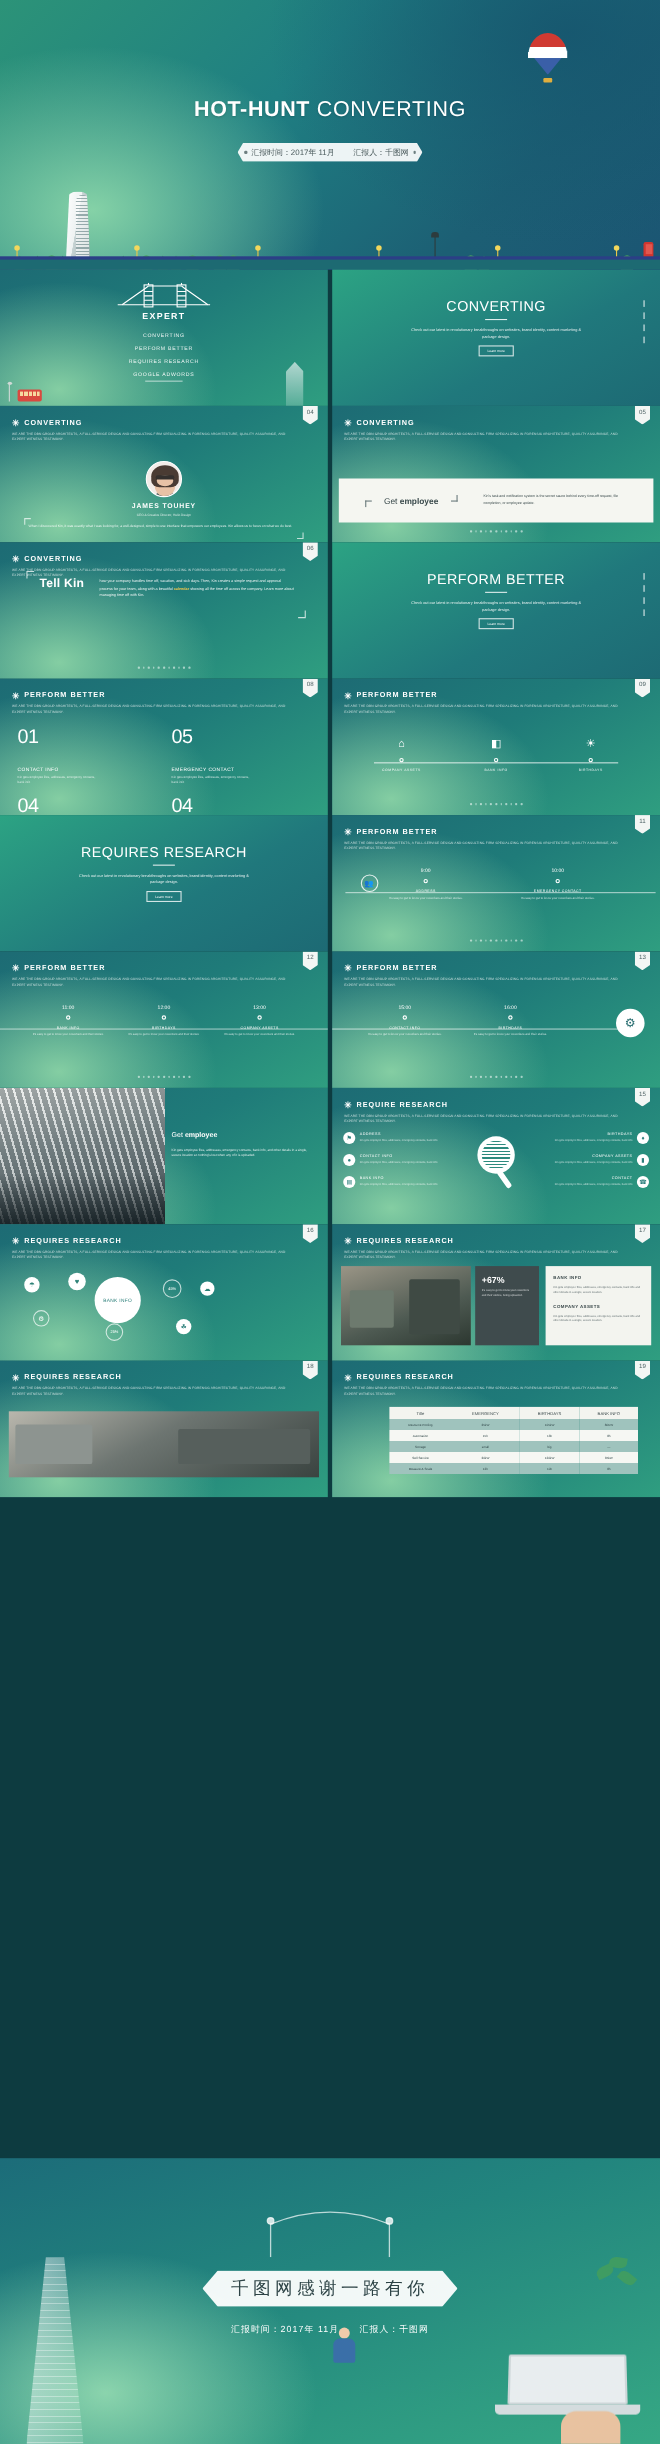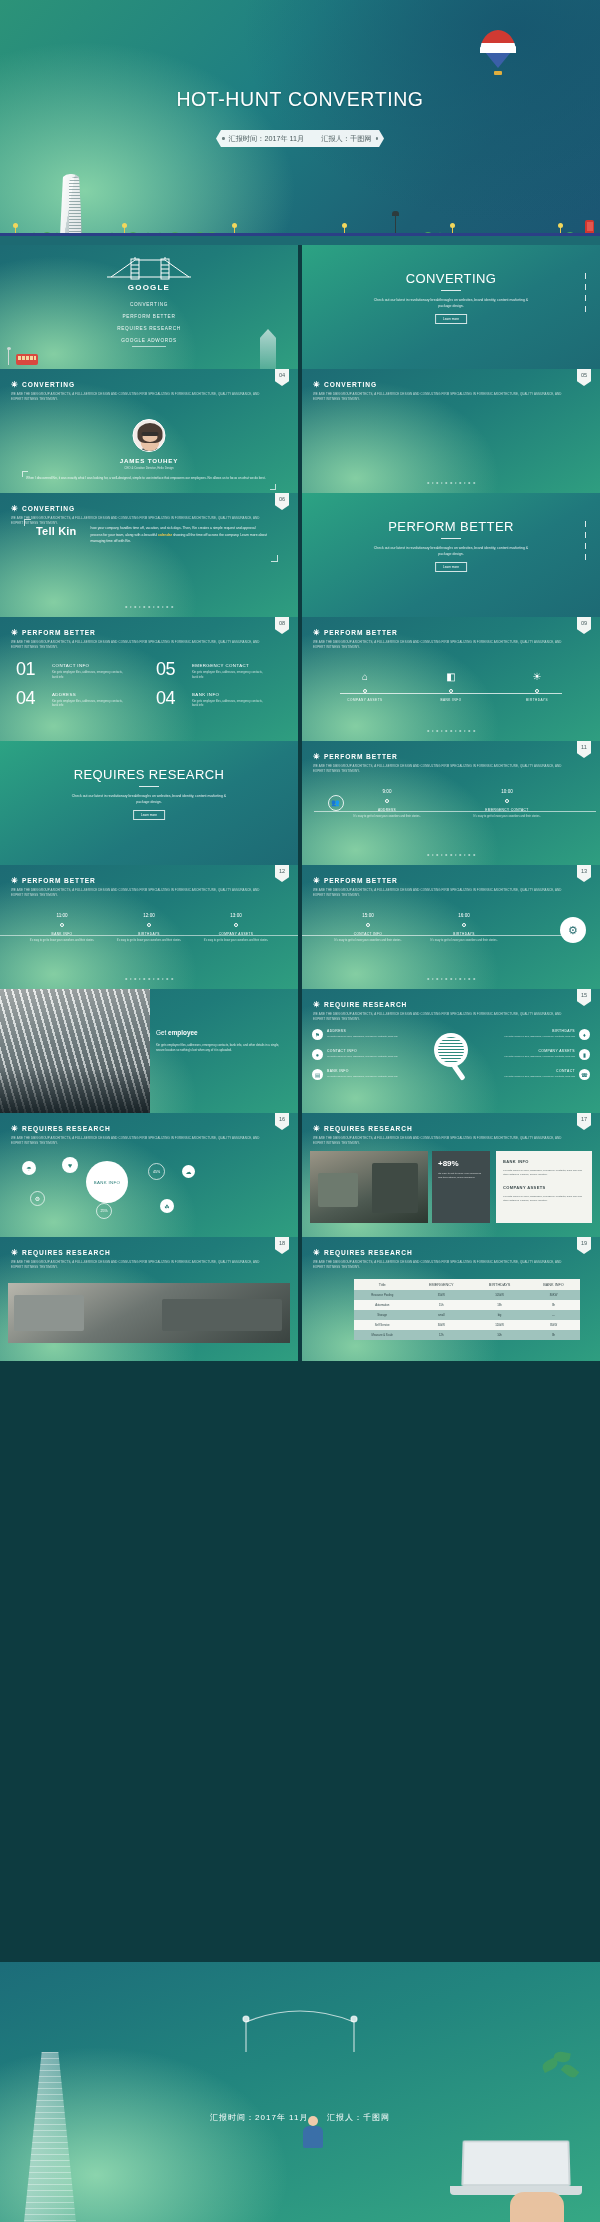--- a/index.html
+++ b/index.html
@@ -16,21 +16,21 @@
       radial-gradient(ellipse 340px 240px at 14% 78%, rgba(138,214,169,.95) 0%, rgba(138,214,169,0) 62%),
       radial-gradient(ellipse 420px 300px at 86% 12%, rgba(22,85,110,.85) 0%, rgba(22,85,110,0) 65%),
       linear-gradient(135deg,#2c9378 0%, #1f7f82 40%, #1c5f74 75%, #1b5573 100%);
     overflow:hidden;
   }
   #cover-title {
     position:absolute; left:0; right:0; top:88px; text-align:center;
     color:#fff; font-size:19.5px; letter-spacing:.6px; font-weight:300;
     text-shadow:0 1px 2px rgba(0,0,0,.18);
   }
-  #cover-title b { font-weight:400; }
+  #cover-title b { font-weight:700; }
   .ribbon {
     position:absolute; left:50%; transform:translateX(-50%); top:130px;
     height:17px; line-height:17px; padding:0 6px;
     background:rgba(255,255,255,.92); color:#4a5a5c; font-size:7.2px;
     display:flex; align-items:center; gap:4px; white-space:nowrap;
     clip-path: polygon(5px 0, calc(100% - 5px) 0, 100% 50%, calc(100% - 5px) 100%, 5px 100%, 0 50%);
   }
   .ribbon .dot { width:2.5px;height:2.5px;border-radius:50%;background:#6d7f80; display:inline-block;}
   .ribbon .sp { display:inline-block; width:9px; }
 
@@ -148,21 +148,21 @@
   
   .tk-wrap{position:absolute;left:36px;right:30px;top:32px;}
   .tk-h{font-size:11px;font-weight:700;letter-spacing:.2px;float:left;margin-right:14px;line-height:1.25;}
   .tk-p{font-size:3.4px;line-height:1.95;color:rgba(255,255,255,.9);}
   .tk-p .hl{color:#f3c84b;font-weight:700;}
   .tk-tl{position:absolute;left:24px;top:26px;width:7px;height:7px;border-left:.7px solid rgba(255,255,255,.75);border-top:.7px solid rgba(255,255,255,.75);}
   .tk-br{position:absolute;right:20px;top:62px;width:7px;height:7px;border-right:.7px solid rgba(255,255,255,.75);border-bottom:.7px solid rgba(255,255,255,.75);}
 
   
   .nums{position:absolute;left:16px;right:16px;top:44px;display:grid;grid-template-columns:1fr 1fr;gap:10px 14px;}
-  .num{display:flex;gap:17px;}
+  .num{display:flex;gap:17px;flex-direction:column;}
   .num .n{font-size:18px;font-weight:300;line-height:.95;letter-spacing:-.5px;}
   .num .tx .t{font-size:4.4px;letter-spacing:.4px;margin-top:2px;}
   .num .tx .d{font-size:2.8px;line-height:1.7;color:rgba(255,255,255,.72);margin-top:2px;max-width:76px;}
 
   
   .iline{position:absolute;left:28px;right:28px;top:52px;}
   .iline .bar{position:absolute;left:10px;right:10px;top:24px;height:.8px;background:rgba(255,255,255,.75);}
   .iline .cols{display:flex;justify-content:space-between;position:relative;}
   .iline .col{width:70px;text-align:center;}
   .iline .ic{font-size:10px;line-height:16px;height:16px;}
@@ -368,21 +368,21 @@
           <path d="M2 20 H86"></path>
             <path d="M6 20 Q26 6 30 3"></path>
             <path d="M84 20 Q64 6 60 3"></path>
           <path d="M30 3 L60 3"></path>
           <rect x="26" y="2" width="8" height="20"></rect>
             <rect x="56" y="2" width="8" height="20"></rect>
           <path d="M26 8 H34 M26 12 H34 M26 16 H34 M56 8 H64 M56 12 H64 M56 16 H64"></path>
           <path d="M30 0 L30 2 M60 0 L60 2"></path>
         </svg>
       </div>
-      <div class="c-title">GOOGLE</div>
+      <div class="c-title">EXPERT</div>
       <div class="c-list">
         <div>CONVERTING</div>
         <div>PERFORM BETTER</div>
         <div>REQUIRES RESEARCH</div>
         <div>GOOGLE ADWORDS</div>
       </div>
       <div class="c-rule"></div>
       <div class="c-shard"></div>
       <div class="c-bus"></div>
       <div class="c-pole"></div>
@@ -427,20 +427,24 @@
 
     <div class="slide">
       <div class="badge">05</div>
       <div class="hdr">
         <div class="ttl">
             <span class="star">✳</span>
             <span>CONVERTING</span>
           </div>
         <div class="sub">WE ARE THE DBN GROUP ARCHITECTS, A FULL-SERVICE DESIGN AND CONSULTING FIRM SPECIALIZING IN FORENSIC ARCHITECTURE, QUALITY ASSURANCE, AND EXPERT WITNESS TESTIMONY.</div>
       </div>
+      <div class="panel">
+        <div class="ge"><span>Get </span><b>employee</b></div>
+        <div class="gp">Kin's task and notification system is the secret sauce behind every time-off request, file completion, or employee update.</div>
+      </div>
       <div class="dots">
           <span></span>
           <span></span>
           <span></span>
           <span></span>
           <span></span>
           <span></span>
           <span></span>
           <span></span>
           <span></span>
@@ -819,21 +823,21 @@
       <div class="badge">17</div>
       <div class="hdr">
         <div class="ttl">
             <span class="star">✳</span>
             <span>REQUIRES RESEARCH</span>
           </div>
         <div class="sub">WE ARE THE DBN GROUP ARCHITECTS, A FULL-SERVICE DESIGN AND CONSULTING FIRM SPECIALIZING IN FORENSIC ARCHITECTURE, QUALITY ASSURANCE, AND EXPERT WITNESS TESTIMONY.</div>
       </div>
       <div class="phm"></div>
       <div class="statbox">
-        <div class="v">+89%</div>
+        <div class="v">+67%</div>
         <div class="d">It's easy to get to know your coworkers and their stories, being uploaded.</div>
       </div>
       <div class="sidebox">
         <div class="h">BANK INFO</div>
         <div class="p">Kin gets employee files, addresses, emergency contacts, bank info and other details in a single, secure location.</div>
         <div class="h" style="margin-top:7px">COMPANY ASSETS</div>
         <div class="p">Kin gets employee files, addresses, emergency contacts, bank info and other details in a single, secure location.</div>
       </div>
     </div>
   </div>
@@ -907,20 +911,21 @@
 </div>
 
 <div id="closing">
   <div class="cl-arch">
     <svg viewBox="0 0 120 46" fill="none" stroke="rgba(255,255,255,.7)" stroke-width="1.2">
       <path d="M6 46 L6 16 Q60 -6 114 16 L114 46"></path>
       <circle cx="6" cy="13" r="3" fill="rgba(255,255,255,.8)"></circle>
       <circle cx="114" cy="13" r="3" fill="rgba(255,255,255,.8)"></circle>
     </svg>
   </div>
+  <div class="cl-ribbon">千图网感谢一路有你</div>
   <div class="cl-sub">
     <span>汇报时间：2017年 11月</span>
     <span class="sp"></span>
     <span>汇报人：千图网</span>
   </div>
   <div class="cl-tower"></div>
   <div class="cl-person">
       <div class="h"></div>
       <div class="b"></div>
     </div>

